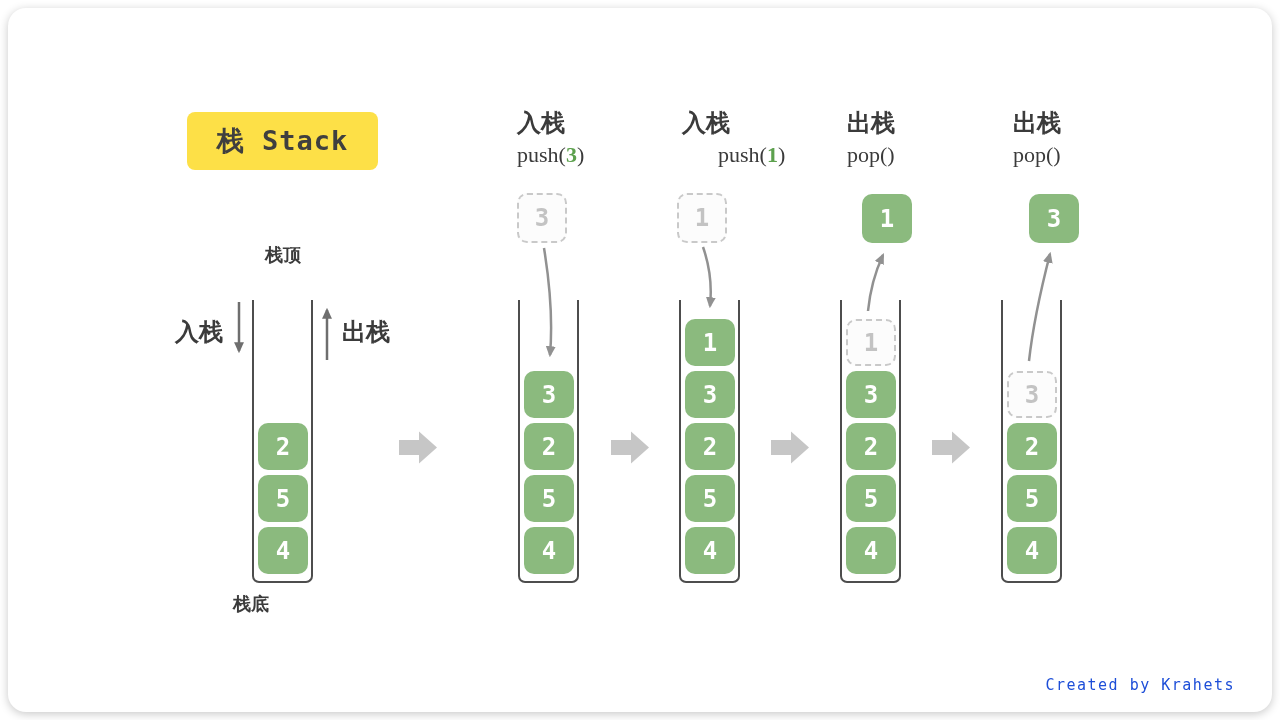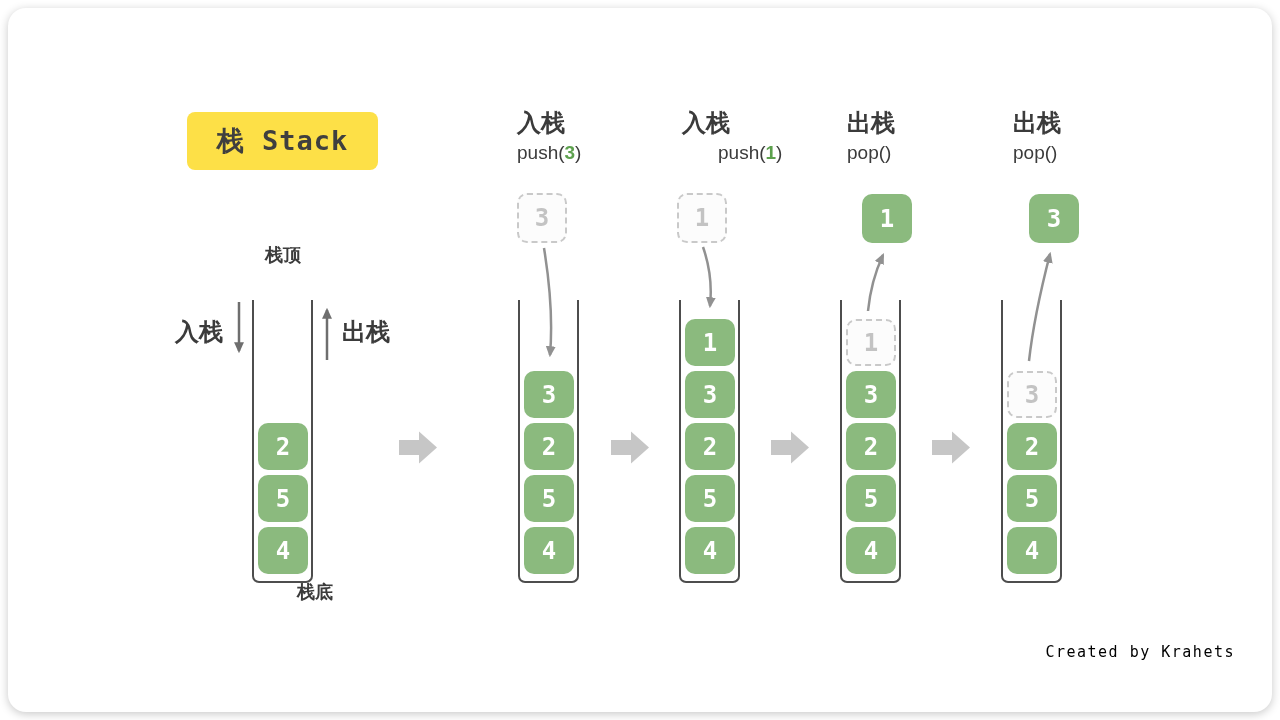--- a/index.html
+++ b/index.html
@@ -5,46 +5,46 @@
   html,body{margin:0;padding:0;background:#fff;}
   .page{position:relative;width:1280px;height:720px;font-family:"DejaVu Sans",sans-serif;overflow:hidden;}
   .card{position:absolute;left:8px;top:8px;width:1264px;height:704px;background:#ffffff;
         border-radius:18px;box-shadow:0 2px 10px rgba(0,0,0,0.22);}
   .title-box{position:absolute;left:187px;top:112px;width:191px;height:58px;background:#fde047;
         border-radius:8px;display:flex;align-items:center;justify-content:center;
         font:bold 27px "DejaVu Sans Mono",monospace;color:#3f3f3f;letter-spacing:1px;}
   .hlabel{position:absolute;font-weight:bold;font-size:18px;color:#3b3b3b;}
   .side-label{position:absolute;font-weight:bold;font-size:24px;color:#3b3b3b;}
   .col-op{position:absolute;font-weight:bold;font-size:24px;color:#3b3b3b;}
-  .col-call{position:absolute;font-size:19px;color:#3b3b3b;font-family:Liberation Sans, sans-serif;}
+  .col-call{position:absolute;font-size:22px;color:#3b3b3b;font-family:Liberation Serif, serif;}
   .col-call .arg{font-weight:bold;}
   .stack{position:absolute;width:61px;height:283px;box-sizing:border-box;background:#fff;
         border-left:2px solid #4d4d4d;border-right:2px solid #4d4d4d;border-bottom:2px solid #4d4d4d;
         border-radius:0 0 7px 7px;}
   .cell{position:absolute;width:50px;height:47px;border-radius:10px;color:#fff;
         font:bold 24px "DejaVu Sans Mono",monospace;display:flex;align-items:center;justify-content:center;}
   .ghost{position:absolute;box-sizing:border-box;border:2px dashed #c9c9c9;border-radius:10px;
         background:#fcfcfc;color:#c3c3c3;font:bold 24px "DejaVu Sans Mono",monospace;
         display:flex;align-items:center;justify-content:center;}
   .overlay{position:absolute;left:0;top:0;width:1280px;height:720px;pointer-events:none;}
-  .watermark{position:absolute;right:45px;top:643px;font:15px "DejaVu Sans Mono",monospace;
-        color:#000000;letter-spacing:1.5px;}
+  .watermark{position:absolute;right:45px;top:676px;font:15px "DejaVu Sans Mono",monospace;
+        color:#1d4ed8;letter-spacing:1.5px;}
 </style>
 </head>
 <body>
 
 <div class="page">
   <div class="card"></div>
 
   <div class="title-box">
     <span>栈 Stack</span>
   </div>
 
   <div class="hlabel" style="left:233px;top:243px;width:100px;text-align:center;">栈顶</div>
-  <div class="hlabel" style="left:233px;top:580px;width:100px;text-align:right;">栈底</div>
+  <div class="hlabel" style="left:233px;top:592px;width:100px;text-align:left;">栈底</div>
   <div class="side-label" style="left:175px;top:316px;">入栈</div>
   <div class="side-label" style="left:342px;top:316px;">出栈</div>
 
   <div class="col-op" style="left:517px;top:107px;">入栈</div>
   <div class="col-call" style="left:517px;top:142px;"><span>push(</span><span class="arg" style="color:#5da14e;">3</span><span>)</span></div>
 
   <div class="col-op" style="left:682px;top:107px;">入栈</div>
   <div class="col-call" style="left:718px;top:142px;"><span>push(</span><span class="arg" style="color:#5da14e;">1</span><span>)</span></div>
 
   <div class="col-op" style="left:847px;top:107px;">出栈</div>

